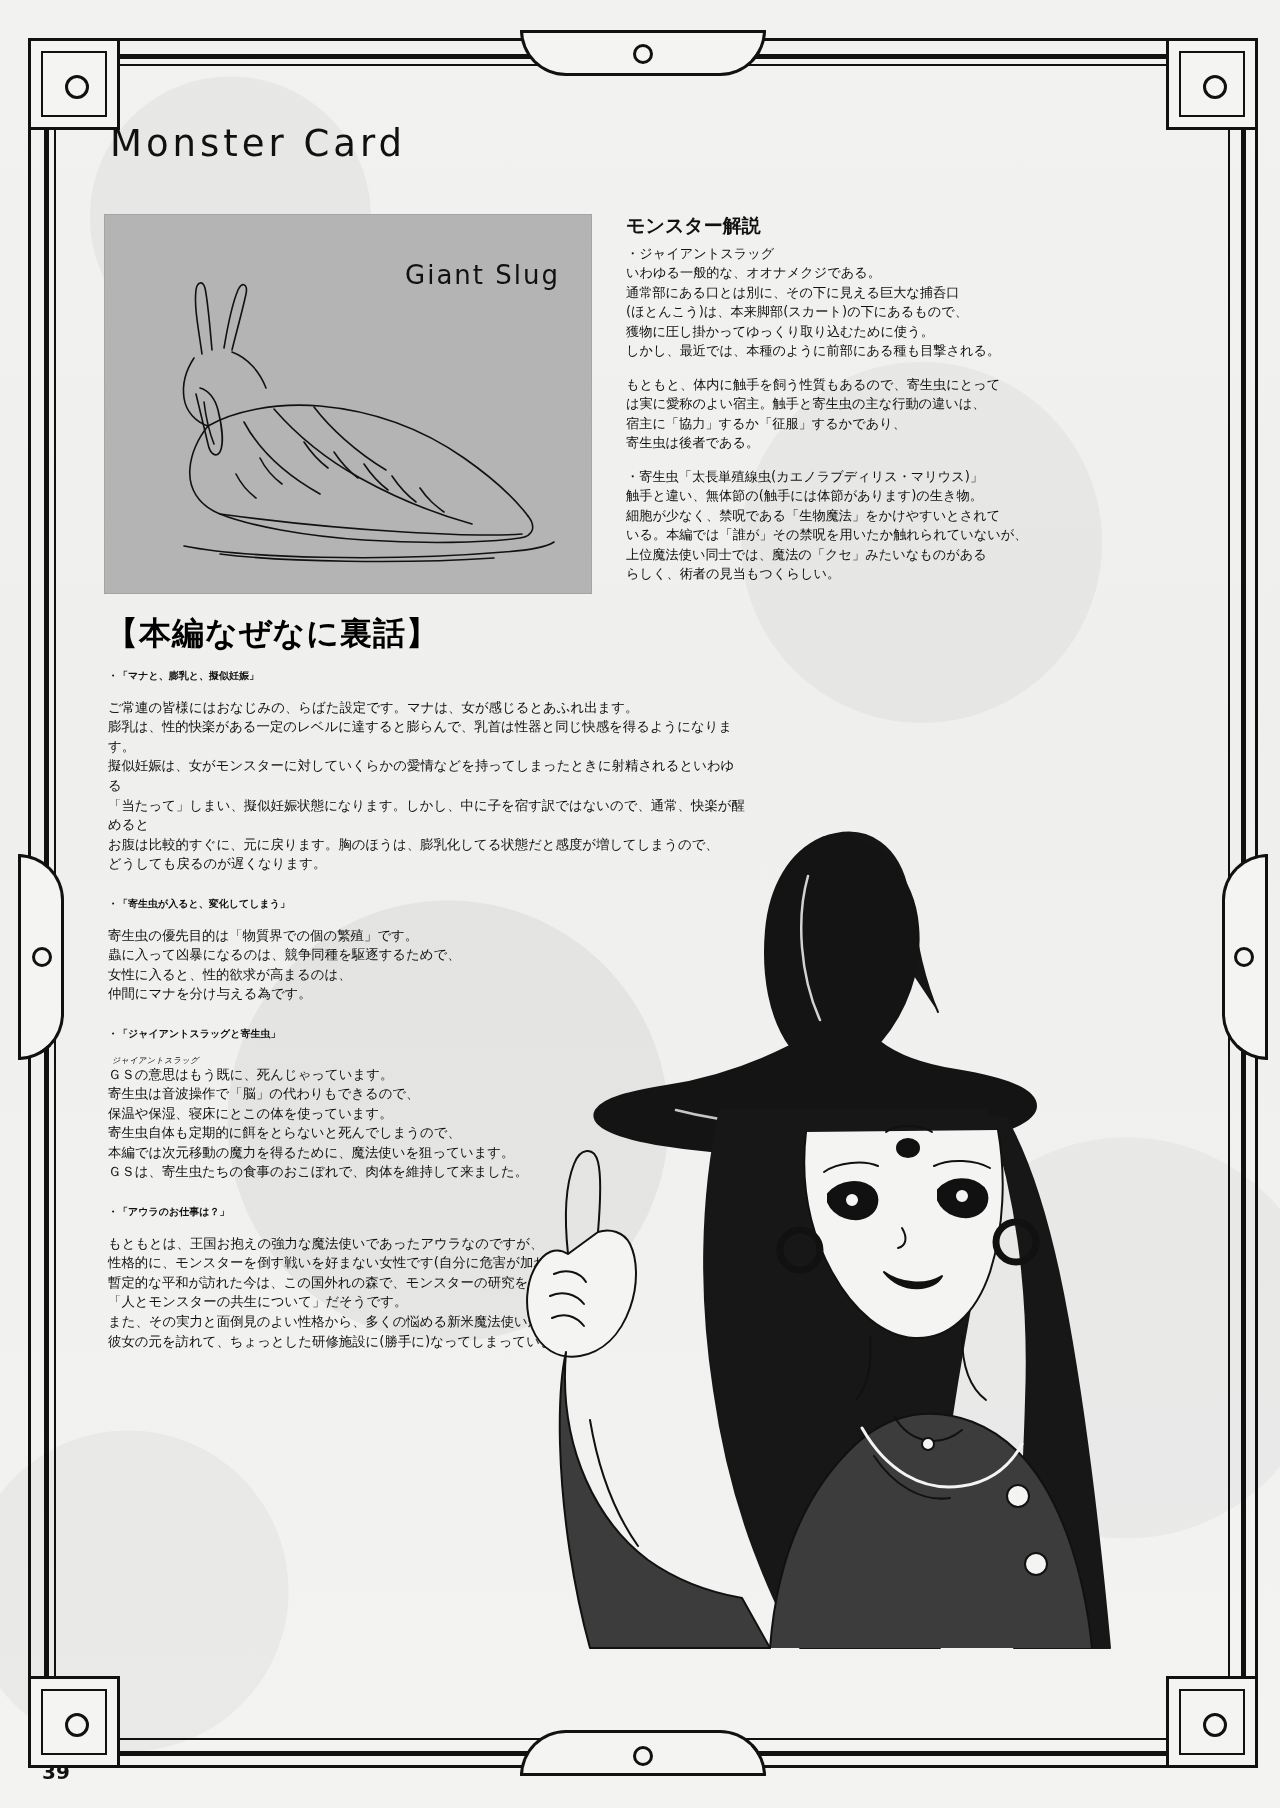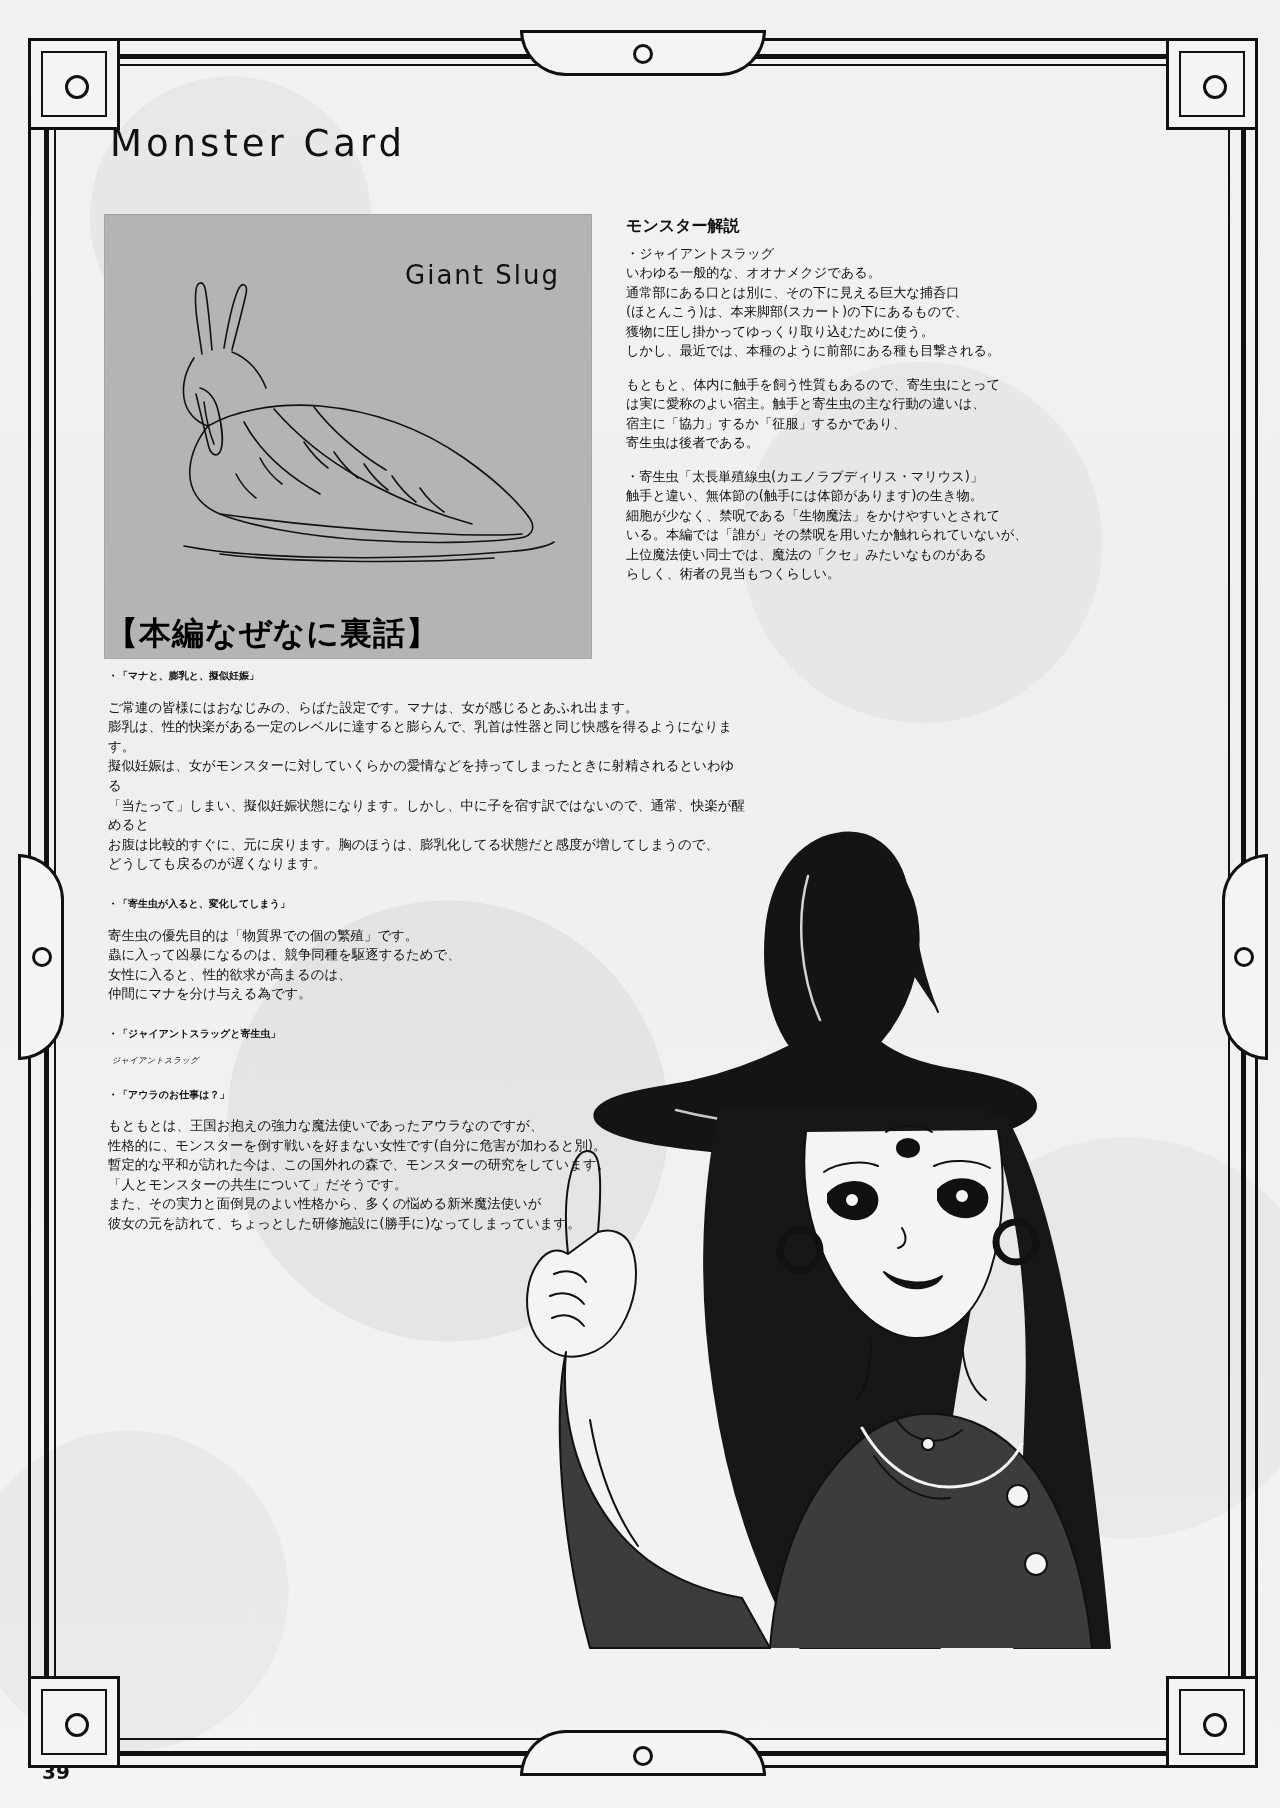--- a/index.html
+++ b/index.html
@@ -133,21 +133,21 @@
     color: #111;
     margin: 18px 0 0 14px;
   }
 
   
   .monster-panel {
     position: absolute;
     left: 8px;
     top: 110px;
     width: 488px;
-    height: 445px;
+    height: 380px;
     background: #b4b4b4;
     box-shadow: inset 0 0 0 1px rgba(0,0,0,0.08);
   }
   .monster-panel .torn {
     position: absolute;
     inset: 0;
     background: #b4b4b4;
     clip-path: polygon(1% 2%, 20% 0.5%, 46% 2.5%, 72% 0.8%, 99% 3%, 98.5% 26%, 99.5% 52%, 98% 77%, 99% 98%, 74% 99%, 48% 97.5%, 22% 99%, 2% 98%, 1.2% 74%, 0.4% 50%, 1.6% 26%);
   }
   .slug-name {
@@ -171,21 +171,21 @@
     position: absolute;
     left: 530px;
     top: 112px;
     width: 470px;
     font-size: 13.2px;
     line-height: 19.5px;
     color: #111;
   }
   .explain h3 {
     margin: 0 0 8px 0;
-    font-size: 16px;
+    font-size: 19px;
     font-weight: 700;
   }
   .explain p {
     margin: 0 0 14px 0;
     white-space: pre-line;
   }
 
   
   .section-heading {
     position: absolute;
@@ -342,20 +342,26 @@
       <div class="note-block">
         <div class="note-title">・「寄生虫が入ると、変化してしまう」</div>
         <div class="note-body">寄生虫の優先目的は「物質界での個の繁殖」です。
 蟲に入って凶暴になるのは、競争同種を駆逐するためで、
 女性に入ると、性的欲求が高まるのは、
 仲間にマナを分け与える為です。</div>
       </div>
       <div class="note-block">
         <div class="note-title">・「ジャイアントスラッグと寄生虫」</div>
         <span class="ruby">ジャイアントスラッグ</span>
+        <div class="note-body">ＧＳの意思はもう既に、死んじゃっています。
+寄生虫は音波操作で「脳」の代わりもできるので、
+保温や保湿、寝床にとこの体を使っています。
+寄生虫自体も定期的に餌をとらないと死んでしまうので、
+本編では次元移動の魔力を得るために、魔法使いを狙っています。
+ＧＳは、寄生虫たちの食事のおこぼれで、肉体を維持して来ました。</div>
       </div>
       <div class="note-block">
         <div class="note-title">・「アウラのお仕事は？」</div>
         <div class="note-body">もともとは、王国お抱えの強力な魔法使いであったアウラなのですが、
 性格的に、モンスターを倒す戦いを好まない女性です(自分に危害が加わると別)。
 暫定的な平和が訪れた今は、この国外れの森で、モンスターの研究をしています。
 「人とモンスターの共生について」だそうです。
 また、その実力と面倒見のよい性格から、多くの悩める新米魔法使いが
 彼女の元を訪れて、ちょっとした研修施設に(勝手に)なってしまっています。</div>
       </div>

